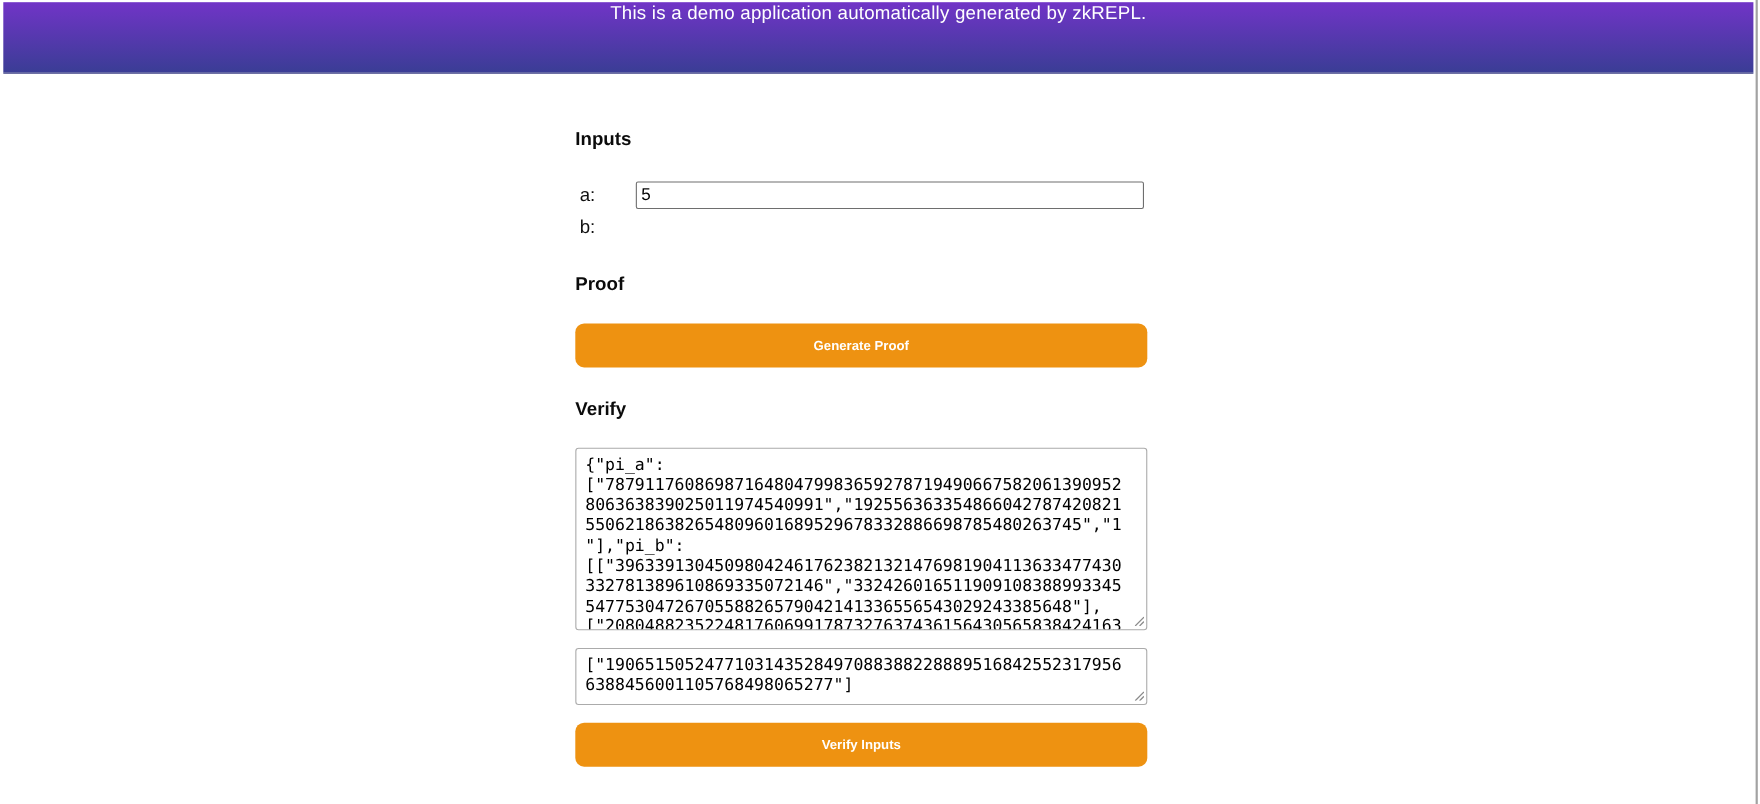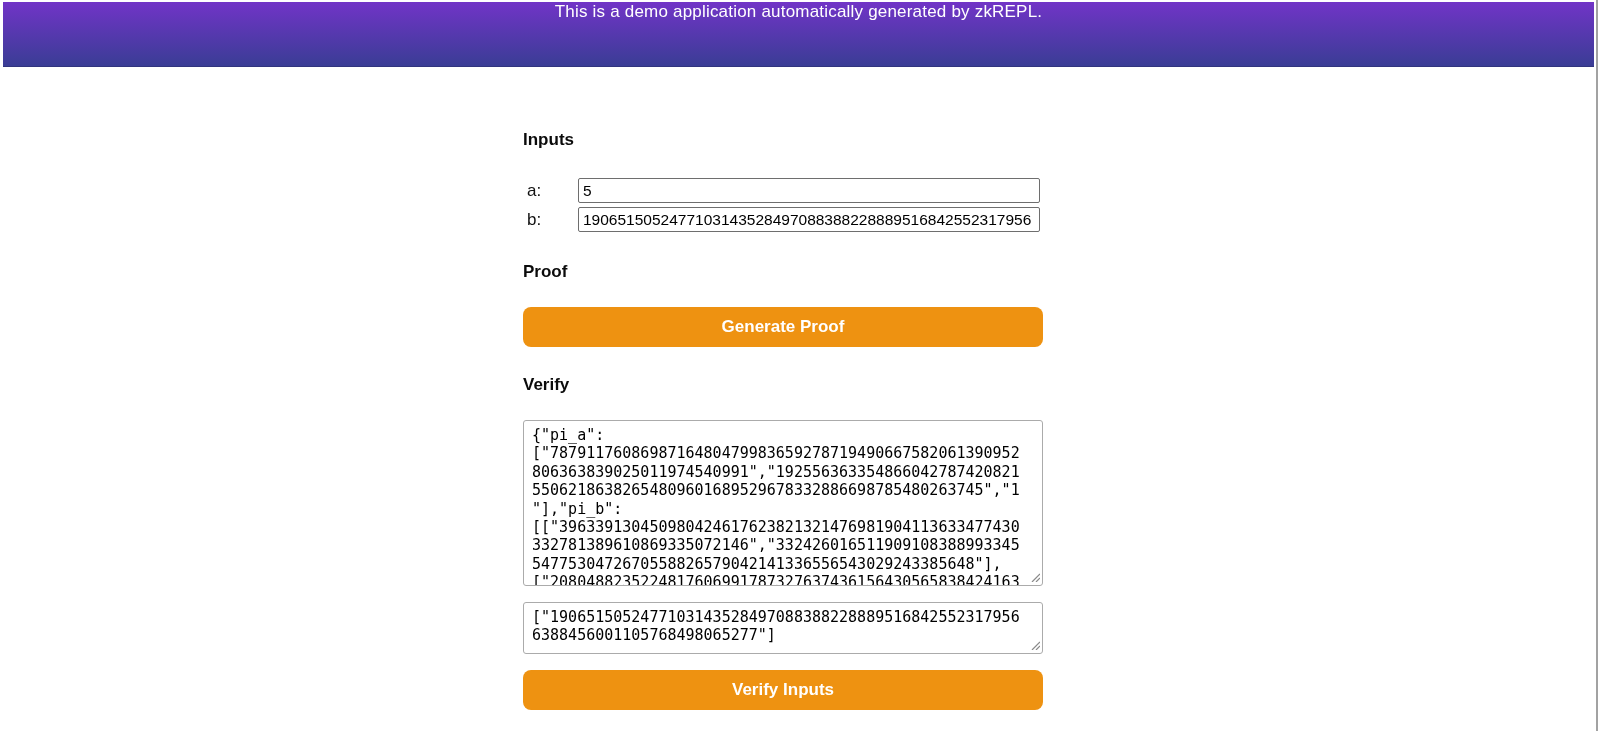--- a/index.html
+++ b/index.html
@@ -20,21 +20,21 @@
     position: absolute; top: 2px; left: 3px; right: 6px; height: 65px;
     background: linear-gradient(180deg, #7134c7 0%, #3a3d95 100%);
     display: flex; align-items: flex-start; justify-content: center;
     border-bottom: 1px solid #31347e;
   }
   .banner-text {
     color: #ffffff; font-size: 17px; letter-spacing: 0.2px;
   }
   
   .content {
-    position: absolute; left: 523px; top: 16px; width: 520px; height: 519px;
+    position: absolute; left: 523px; top: 3px; width: 520px; height: 519px;
   }
   .content .abs { position: absolute; left: 0; }
   h3.section-heading {
     font-size: 17px; font-weight: 700; color: #0b0b0b; line-height: 20px;
   }
   .h-inputs { top: 114px; }
   .h-proof  { top: 246px; }
   .h-verify { top: 359px; }
 
   .field-row { display: flex; width: 520px; }
@@ -48,21 +48,21 @@
     width: 462px; height: 25px;
     border: 1px solid #6e6e6e; border-radius: 2px;
     font-family: "Liberation Sans", sans-serif; font-size: 15.5px;
     padding: 1px 4px; color: #000; background: #fff;
   }
 
   .action-button {
     width: 520px; height: 40px; border: none; border-radius: 8px;
     background: #ee9211; color: #ffffff;
     font-family: "Liberation Sans", sans-serif;
-    font-size: 17px; font-weight: 700; cursor: pointer;
+    font-size: 12px; font-weight: 700; cursor: pointer;
   }
   .btn-generate { top: 291px; }
   .btn-verify   { top: 654px; }
 
   .ta-wrap { position: absolute; left: 0; }
   .ta-proof   { top: 404px; }
   .ta-signals { top: 586px; }
   textarea.code-area {
     display: block;
     width: 520px;
@@ -93,21 +93,20 @@
 
   <h3 class="section-heading abs h-inputs">Inputs</h3>
 
   <div class="field-row abs row-a">
     <label class="field-label">a:</label>
     <input class="field-input" type="text" value="5" style="">
   </div>
 
   <div class="field-row abs row-b">
     <label class="field-label">b:</label>
-    <input class="field-input" type="text" value="1906515052477103143528497088388228889516842552317956" style="">
   </div>
 
   <h3 class="section-heading abs h-proof">Proof</h3>
 
   <button class="action-button abs btn-generate">Generate Proof</button>
 
   <h3 class="section-heading abs h-verify">Verify</h3>
 
   <div class="ta-wrap ta-proof">
     <textarea class="code-area" spellcheck="false" style="">{"pi_a":

